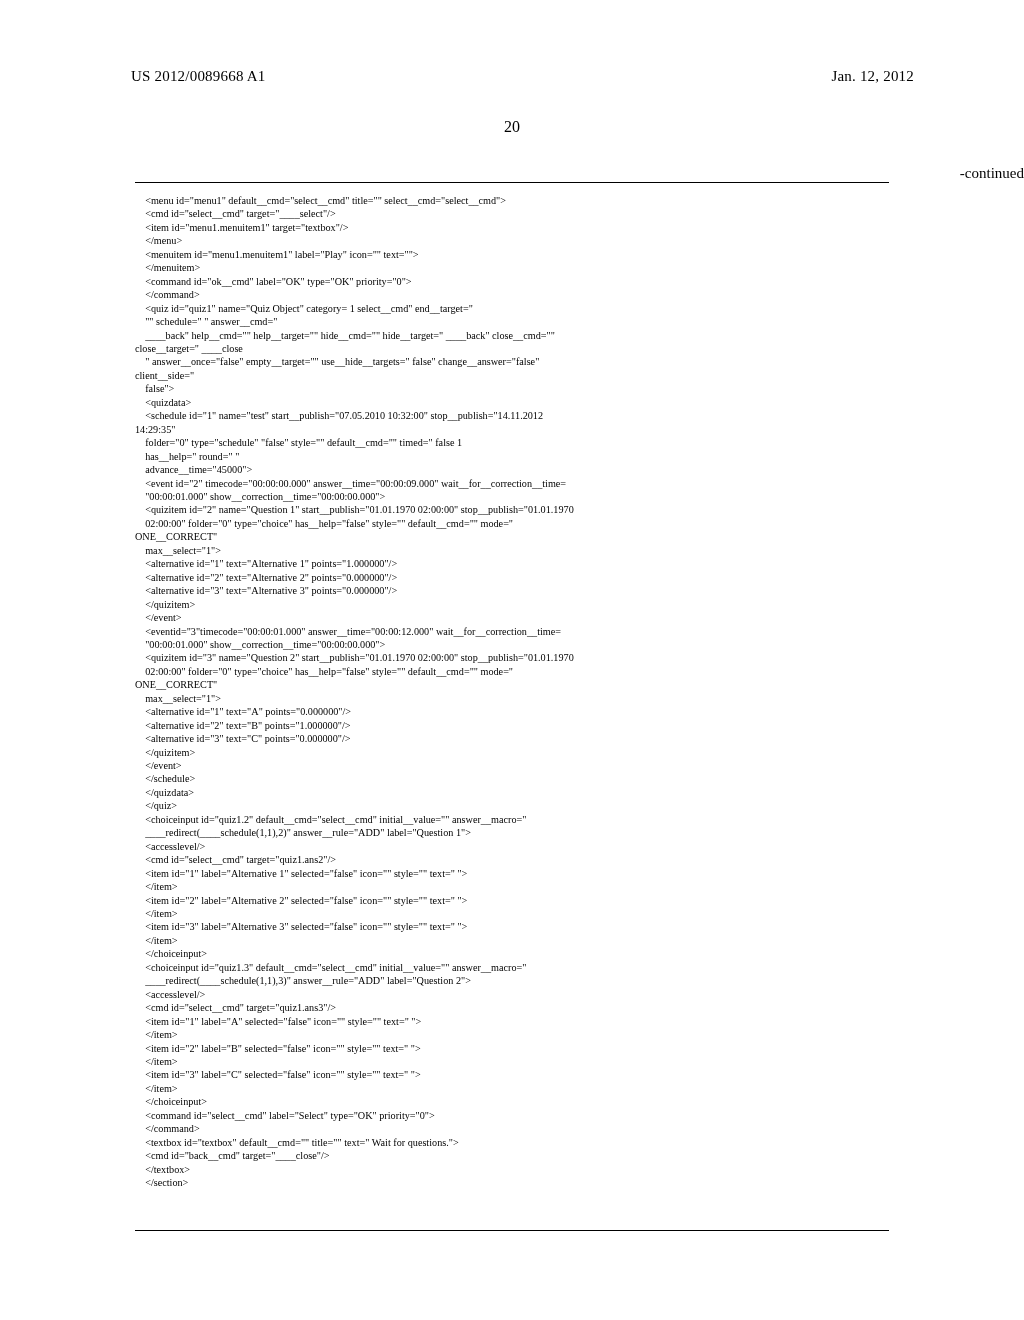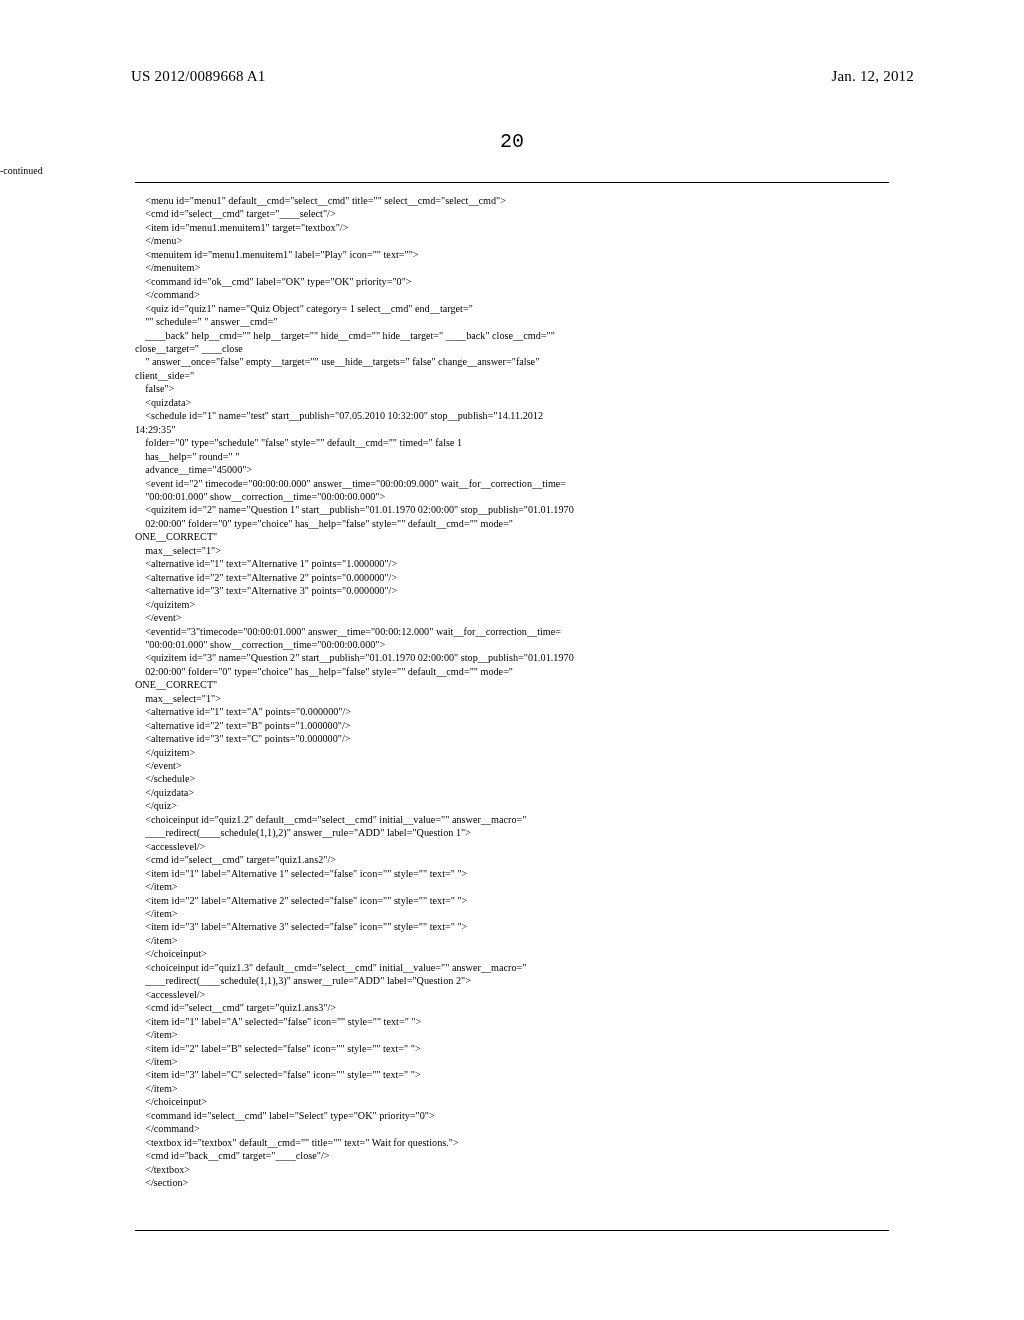--- a/index.html
+++ b/index.html
@@ -20,34 +20,33 @@
     right: 0;
     padding: 0 110px 0 120px;
     display: flex;
     justify-content: space-between;
     font-size: 15px;
     letter-spacing: 0.2px;
     margin-left: 11px;
   }
   .pagenum {
     position: absolute;
-    top: 130px;
+    top: 118px;
     left: 0;
     right: 0;
     text-align: center;
-    font-size: 20px;
-    font-family: Liberation Mono, monospace;
+    font-size: 16px;
   }
   .continued {
     position: absolute;
     top: 165px;
     left: 0;
     right: 0;
-    text-align: left;
-    font-size: 10px;
+    text-align: right;
+    font-size: 15px;
   }
   .rule-top {
     position: absolute;
     top: 182px;
     left: 135px;
     right: 135px;
     border-top: 1.5px solid #000;
   }
   .codeblock {
     position: absolute;

